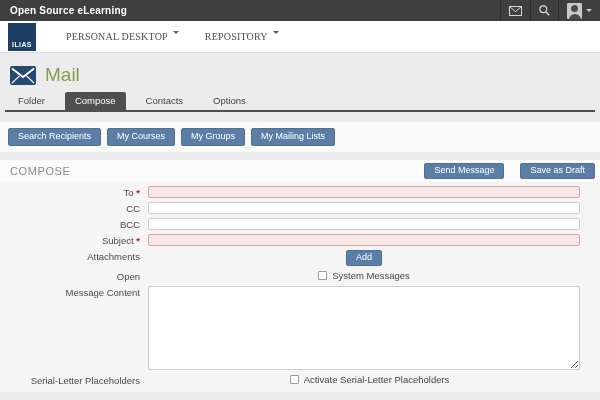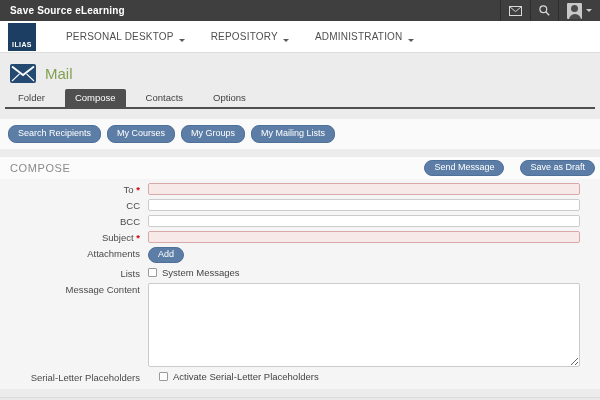--- a/index.html
+++ b/index.html
@@ -40,55 +40,55 @@
     height:32px; background:#ffffff; border-bottom:1px solid #dddddd;
     display:flex; align-items:center; padding-left:8px;
   }
   .logo {
     width:28px; height:28px; background:#1d3e63; color:#fff; display:flex;
     align-items:flex-end; justify-content:center; font-size:7px; font-weight:bold;
     letter-spacing:.4px; padding-bottom:3px; cursor:pointer;
   }
   .nav-items { display:flex; gap:26px; margin-left:30px; }
   .nav-item {
-    display:flex; align-items:flex-end; font-size:10px; color:#4f4f4f;
-    letter-spacing:.2px; cursor:pointer; white-space:nowrap;
+    display:flex; align-items:flex-start; font-size:10px; color:#4f4f4f;
+    letter-spacing:.2px; cursor:pointer; white-space:nowrap;font-family:Liberation Serif, serif;
   }
   
   .page-header { display:flex; align-items:center; gap:9px; padding:11px 0 6px 10px; }
-  .page-title { font-size:15px; font-weight:normal; color:#82a150; }
+  .page-title { font-size:19px; font-weight:normal; color:#82a150; }
   
   .tabs { display:flex; gap:10px; margin:0 5px; border-bottom:2px solid #4f4f4f; padding-left:3px; }
   .tab {
     font-size:9.5px; color:#3f3f3f; padding:3px 10px 4px; cursor:pointer; white-space:nowrap;
   }
   .tab.active { background:#4f4f4f; color:#ffffff; border-radius:2px 2px 0 0; }
   
   .toolbar { background:#fafafa; margin-top:10px; padding:6px 8px; display:flex; gap:6px; }
   .btn {
     background:#5c7ea6; border:1px solid #4f7098; color:#ffffff; font-size:9px;
-    font-family:"Liberation Sans", sans-serif; padding:3px 9px; border-radius:8px;
+    font-family:"Liberation Sans", sans-serif; padding:3px 9px; border-radius:2px;
     cursor:pointer; white-space:nowrap; line-height:1.1;
   }
   .btn.small { padding:2px 9px; font-size:9px; }
   
   .panel { margin-top:8px; }
   .panel-header {
     background:#fbfbfb; display:flex; justify-content:space-between; align-items:center;
     padding:3px 5px 3px 10px;
   }
   .panel-title { font-size:11px; color:#8a8a8a; letter-spacing:.6px; }
   .panel-actions { display:flex; gap:16px; }
   .form { background:#f5f5f5; padding:4px 0 6px; }
   .form-row { display:flex; align-items:flex-start; margin-bottom:4px; }
   .form-label {
     width:148px; flex:0 0 148px; text-align:right; padding-right:8px; padding-top:1px;
     font-size:9.5px; color:#4a4a4a; white-space:nowrap;
   }
-  .form-control { flex:1; margin-right:20px; display:flex; align-items:center; gap:5px; }
+  .form-control { flex:1; margin-right:20px; display:flex; align-items:center; gap:5px;justify-content:center; }
   .req { color:#cc0000; font-weight:bold; }
   input.text {
     width:100%; height:12px; border:1px solid #cccccc; border-radius:2px; background:#ffffff;
     font-size:9px; padding:0 4px; font-family:"Liberation Sans", sans-serif; color:#333;
   }
   input.text.required-field { background:#f8e9e9; border-color:#d9a8a8; }
   textarea.msg {
     width:100%; height:84px; border:1px solid #cccccc; border-radius:2px; background:#ffffff;
     font-size:9px; padding:2px 4px; font-family:"Liberation Sans", sans-serif; color:#333;
     resize:both;
@@ -105,21 +105,21 @@
     display:flex; justify-content:space-between; align-items:center; padding:3px 5px 3px 9px;
   }
   svg { display:block; }
 </style>
 </head>
 <body>
 
 <div class="screen">
 
   <header class="topbar">
-    <span class="topbar-title">Save Source eLearning</span>
+    <span class="topbar-title">Open Source eLearning</span>
     <div class="topbar-right">
       <div class="tb-cell">
         <span>
           <svg width="13" height="10" viewBox="0 0 13 10">
             <rect x="0.5" y="0.5" width="12" height="9" fill="none" stroke="#d8d8d8"></rect>
             <path d="M0.5 0.5 L6.5 5.6 L12.5 0.5" fill="none" stroke="#d8d8d8"></path>
           </svg>
         </span>
       </div>
       <div class="tb-cell">
@@ -141,24 +141,20 @@
     <div class="logo">
       <span>ILIAS</span>
     </div>
     <div class="nav-items">
       <div class="nav-item">
         <span>PERSONAL DESKTOP</span>
         <span class="caret caret-dark"></span>
       </div>
       <div class="nav-item">
         <span>REPOSITORY</span>
-        <span class="caret caret-dark"></span>
-      </div>
-      <div class="nav-item">
-        <span>ADMINISTRATION</span>
         <span class="caret caret-dark"></span>
       </div>
     </div>
   </nav>
 
   <div class="page-header">
     <span>
       <svg width="26" height="19" viewBox="0 0 26 19">
         <rect width="26" height="19" rx="2" fill="#254a72"></rect>
         <path d="M2 2.5 L13 11 L24 2.5" stroke="#ffffff" stroke-width="1.8" fill="none"></path>
@@ -228,21 +224,21 @@
       </div>
 
       <div class="form-row">
         <div class="form-label">Attachments</div>
         <div class="form-control">
           <button class="btn small">Add</button>
         </div>
       </div>
 
       <div class="form-row">
-        <div class="form-label">Lists</div>
+        <div class="form-label">Open</div>
         <div class="form-control">
           <span class="checkbox"></span>
           <span class="check-label">System Messages</span>
         </div>
       </div>
 
       <div class="form-row row-message">
         <div class="form-label">Message Content</div>
         <div class="form-control">
           <textarea class="msg" style=""></textarea>

